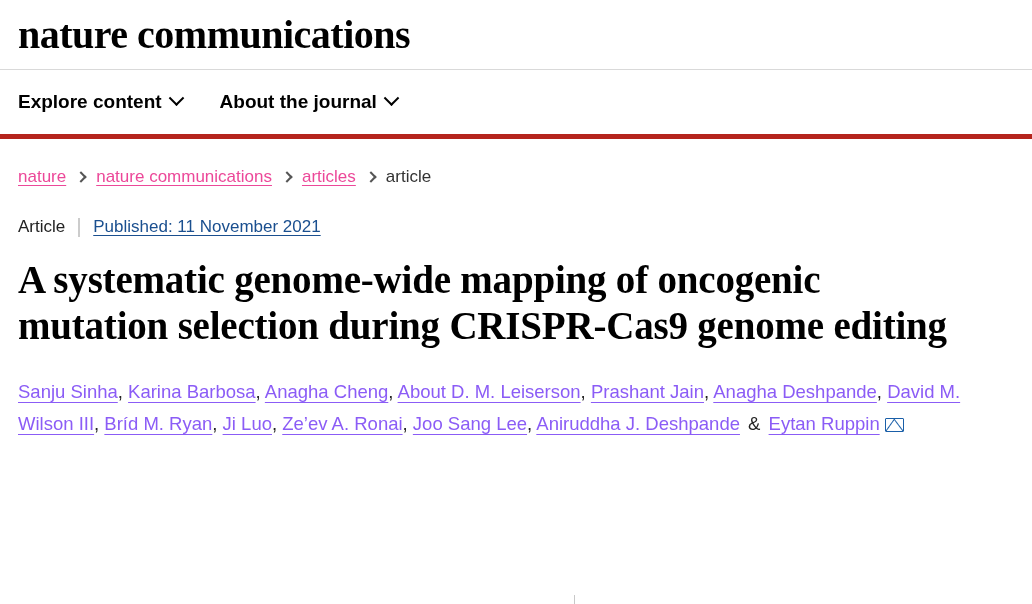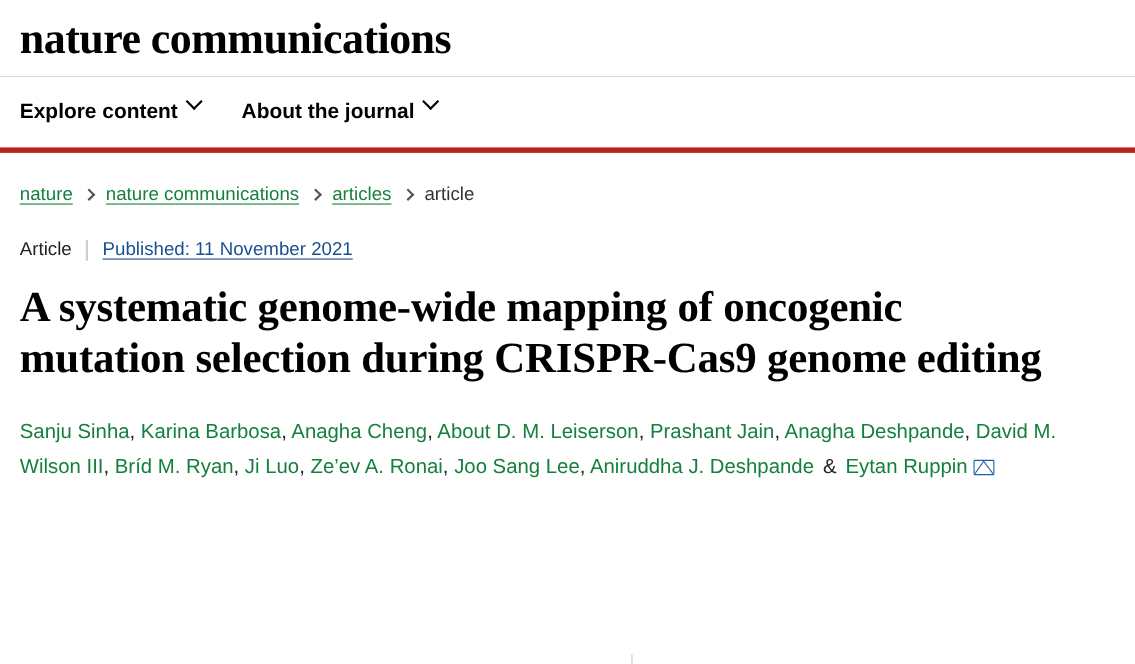--- a/index.html
+++ b/index.html
@@ -37,20 +37,21 @@
   .navbar {
     height: 69px;
     display: flex;
     align-items: center;
     padding: 0 18px;
     gap: 38px;
     border-bottom: 5px solid #b5241d;
   }
   .nav-item {
     display: flex;
+    align-items: center;
     gap: 9px;
     font-size: 19px;
     font-weight: bold;
     color: #000000;
     cursor: pointer;
     white-space: nowrap;
   }
   .chev {
     display: inline-block;
     width: 11px;
@@ -68,21 +69,21 @@
   
   .breadcrumb {
     display: flex;
     align-items: center;
     gap: 9px;
     font-size: 17px;
     margin-top: 28px;
     color: #333333;
   }
   .breadcrumb a {
-    color: #15803d;
+    color: #ec4899;
     text-decoration: underline;
     text-underline-offset: 3px;
     cursor: pointer;
   }
   .breadcrumb .crumb-current {
     color: #333333;
   }
   .bc-sep {
     display: inline-block;
     width: 8px;
@@ -132,21 +133,22 @@
 
   
   .authors {
     margin-top: 26px;
     font-size: 18.5px;
     line-height: 1.72;
     color: #222222;
     max-width: 995px;
   }
   .authors a {
-    color: #15803d;
+    color: #8b5cf6;
+    text-decoration: underline;
     text-underline-offset: 3.5px;
     cursor: pointer;
   }
   .authors .sep { color: #222222; }
   .authors .amp { padding: 0 3px; }
 
   .mail-icon {
     display: inline-block;
     width: 19px;
     height: 14px;

